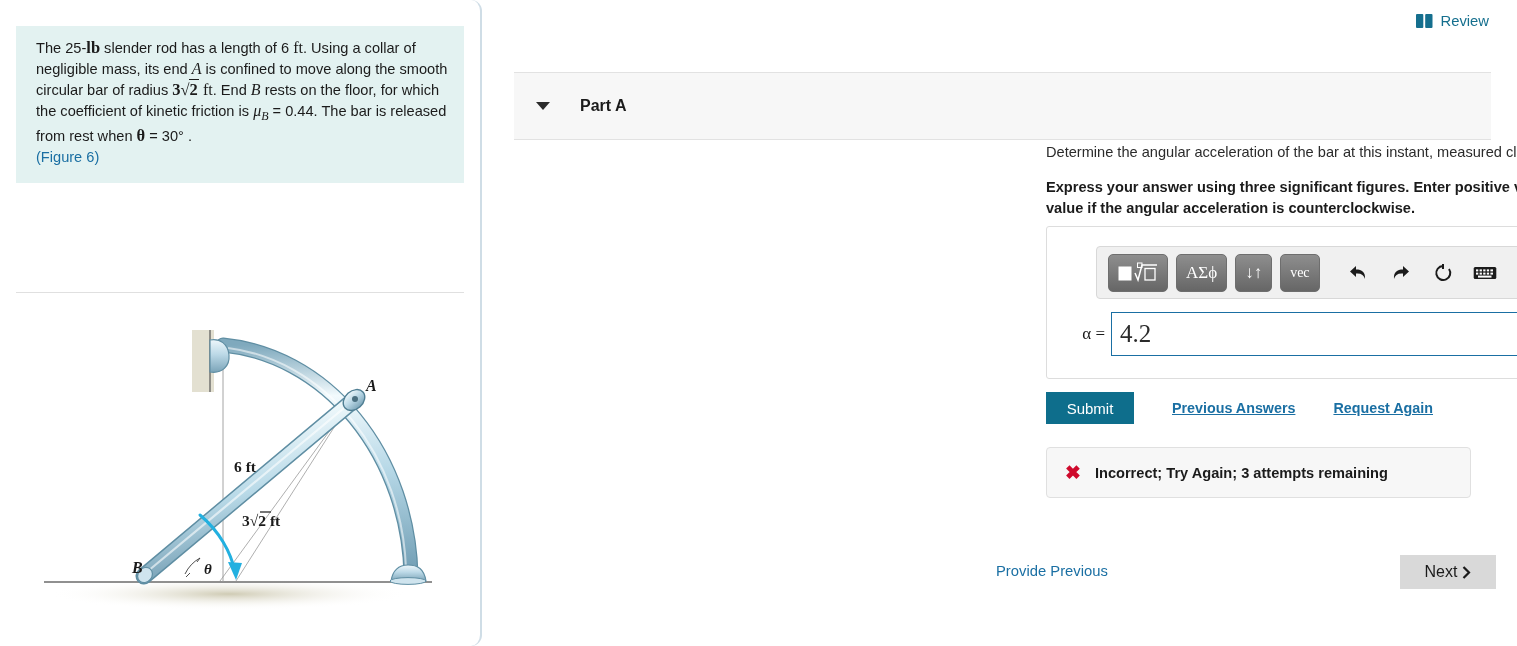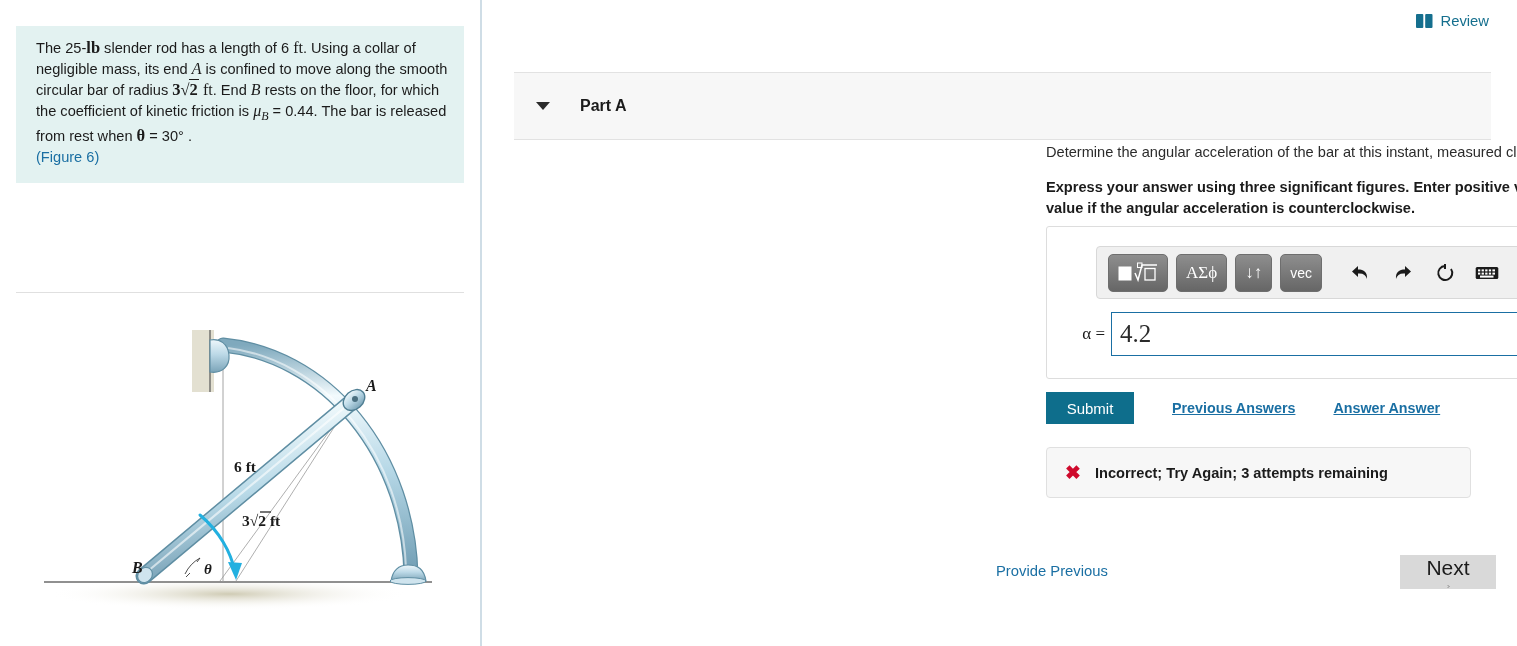--- a/index.html
+++ b/index.html
@@ -18,20 +18,21 @@
 
   
   .left-panel {
     position: absolute;
     left: 0; top: 0;
     width: 482px;
     height: 646px;
     box-sizing: border-box;
     border-right: 2px solid #cfdde6;
     background: #ffffff;
+    border-radius: 11px;
   }
   .problem-box {
     position: absolute;
     left: 16px; top: 26px;
     width: 448px;
     box-sizing: border-box;
     background: #e3f2f1;
     padding: 12px 16px 16px 20px;
   }
   .problem-text {
@@ -216,21 +217,21 @@
     border-radius: 5px;
     background: linear-gradient(#8e8e8e, #666666);
     color: #ffffff;
     display: flex;
     align-items: center;
     justify-content: center;
     padding: 0 9px;
     font-size: 17px;
     font-family: "Liberation Serif", serif;
   }
-  .tb-btn.vec { font-family: Liberation Sans, sans-serif; font-size: 14px; }
+  .tb-btn.vec { font-family: Liberation Serif, serif; font-size: 14px; }
   .tb-plain {
     width: 34px;
     height: 34px;
     display: flex;
     align-items: center;
     justify-content: center;
     color: #1b1b1b;
   }
   .tb-plain.first { margin-left: 14px; }
   .tb-plain.qmark { font-size: 23px; font-family: "Liberation Serif", serif; }
@@ -321,28 +322,27 @@
     cursor: pointer;
   }
   .next-btn {
     position: absolute;
     right: 21px; top: 555px;
     width: 96px;
     height: 34px;
     background: #d9d9d9;
     border: none;
     color: #1b1b1b;
-    font-size: 21px;
+    font-size: 16px;
     font-family: "Liberation Sans", sans-serif;
     display: flex;
     align-items: center;
     justify-content: center;
     gap: 5px;
     cursor: pointer;
-    flex-direction: column;
   }
 </style>
 </head>
 <body>
 
 <div class="page">
 
   <div class="left-panel">
 
     <div class="problem-box">
@@ -518,21 +518,21 @@
       <div class="answer-row">
         <div class="alpha-label">α =</div>
         <input class="answer-input" type="text" value="4.2" style="">
 
       </div>
     </div>
 
     <div class="submit-row">
       <button class="submit-btn">Submit</button>
       <span class="link-btn">Previous Answers</span>
-      <span class="link-btn">Answer Answer</span>
+      <span class="link-btn">Request Again</span>
     </div>
 
     <div class="feedback-box">
       <span class="x-mark">✖</span>
       <span class="feedback-text">Incorrect; Try Again; 3 attempts remaining</span>
     </div>
 
     <div class="provide-feedback">Provide Previous</div>
 
     <button class="next-btn">

